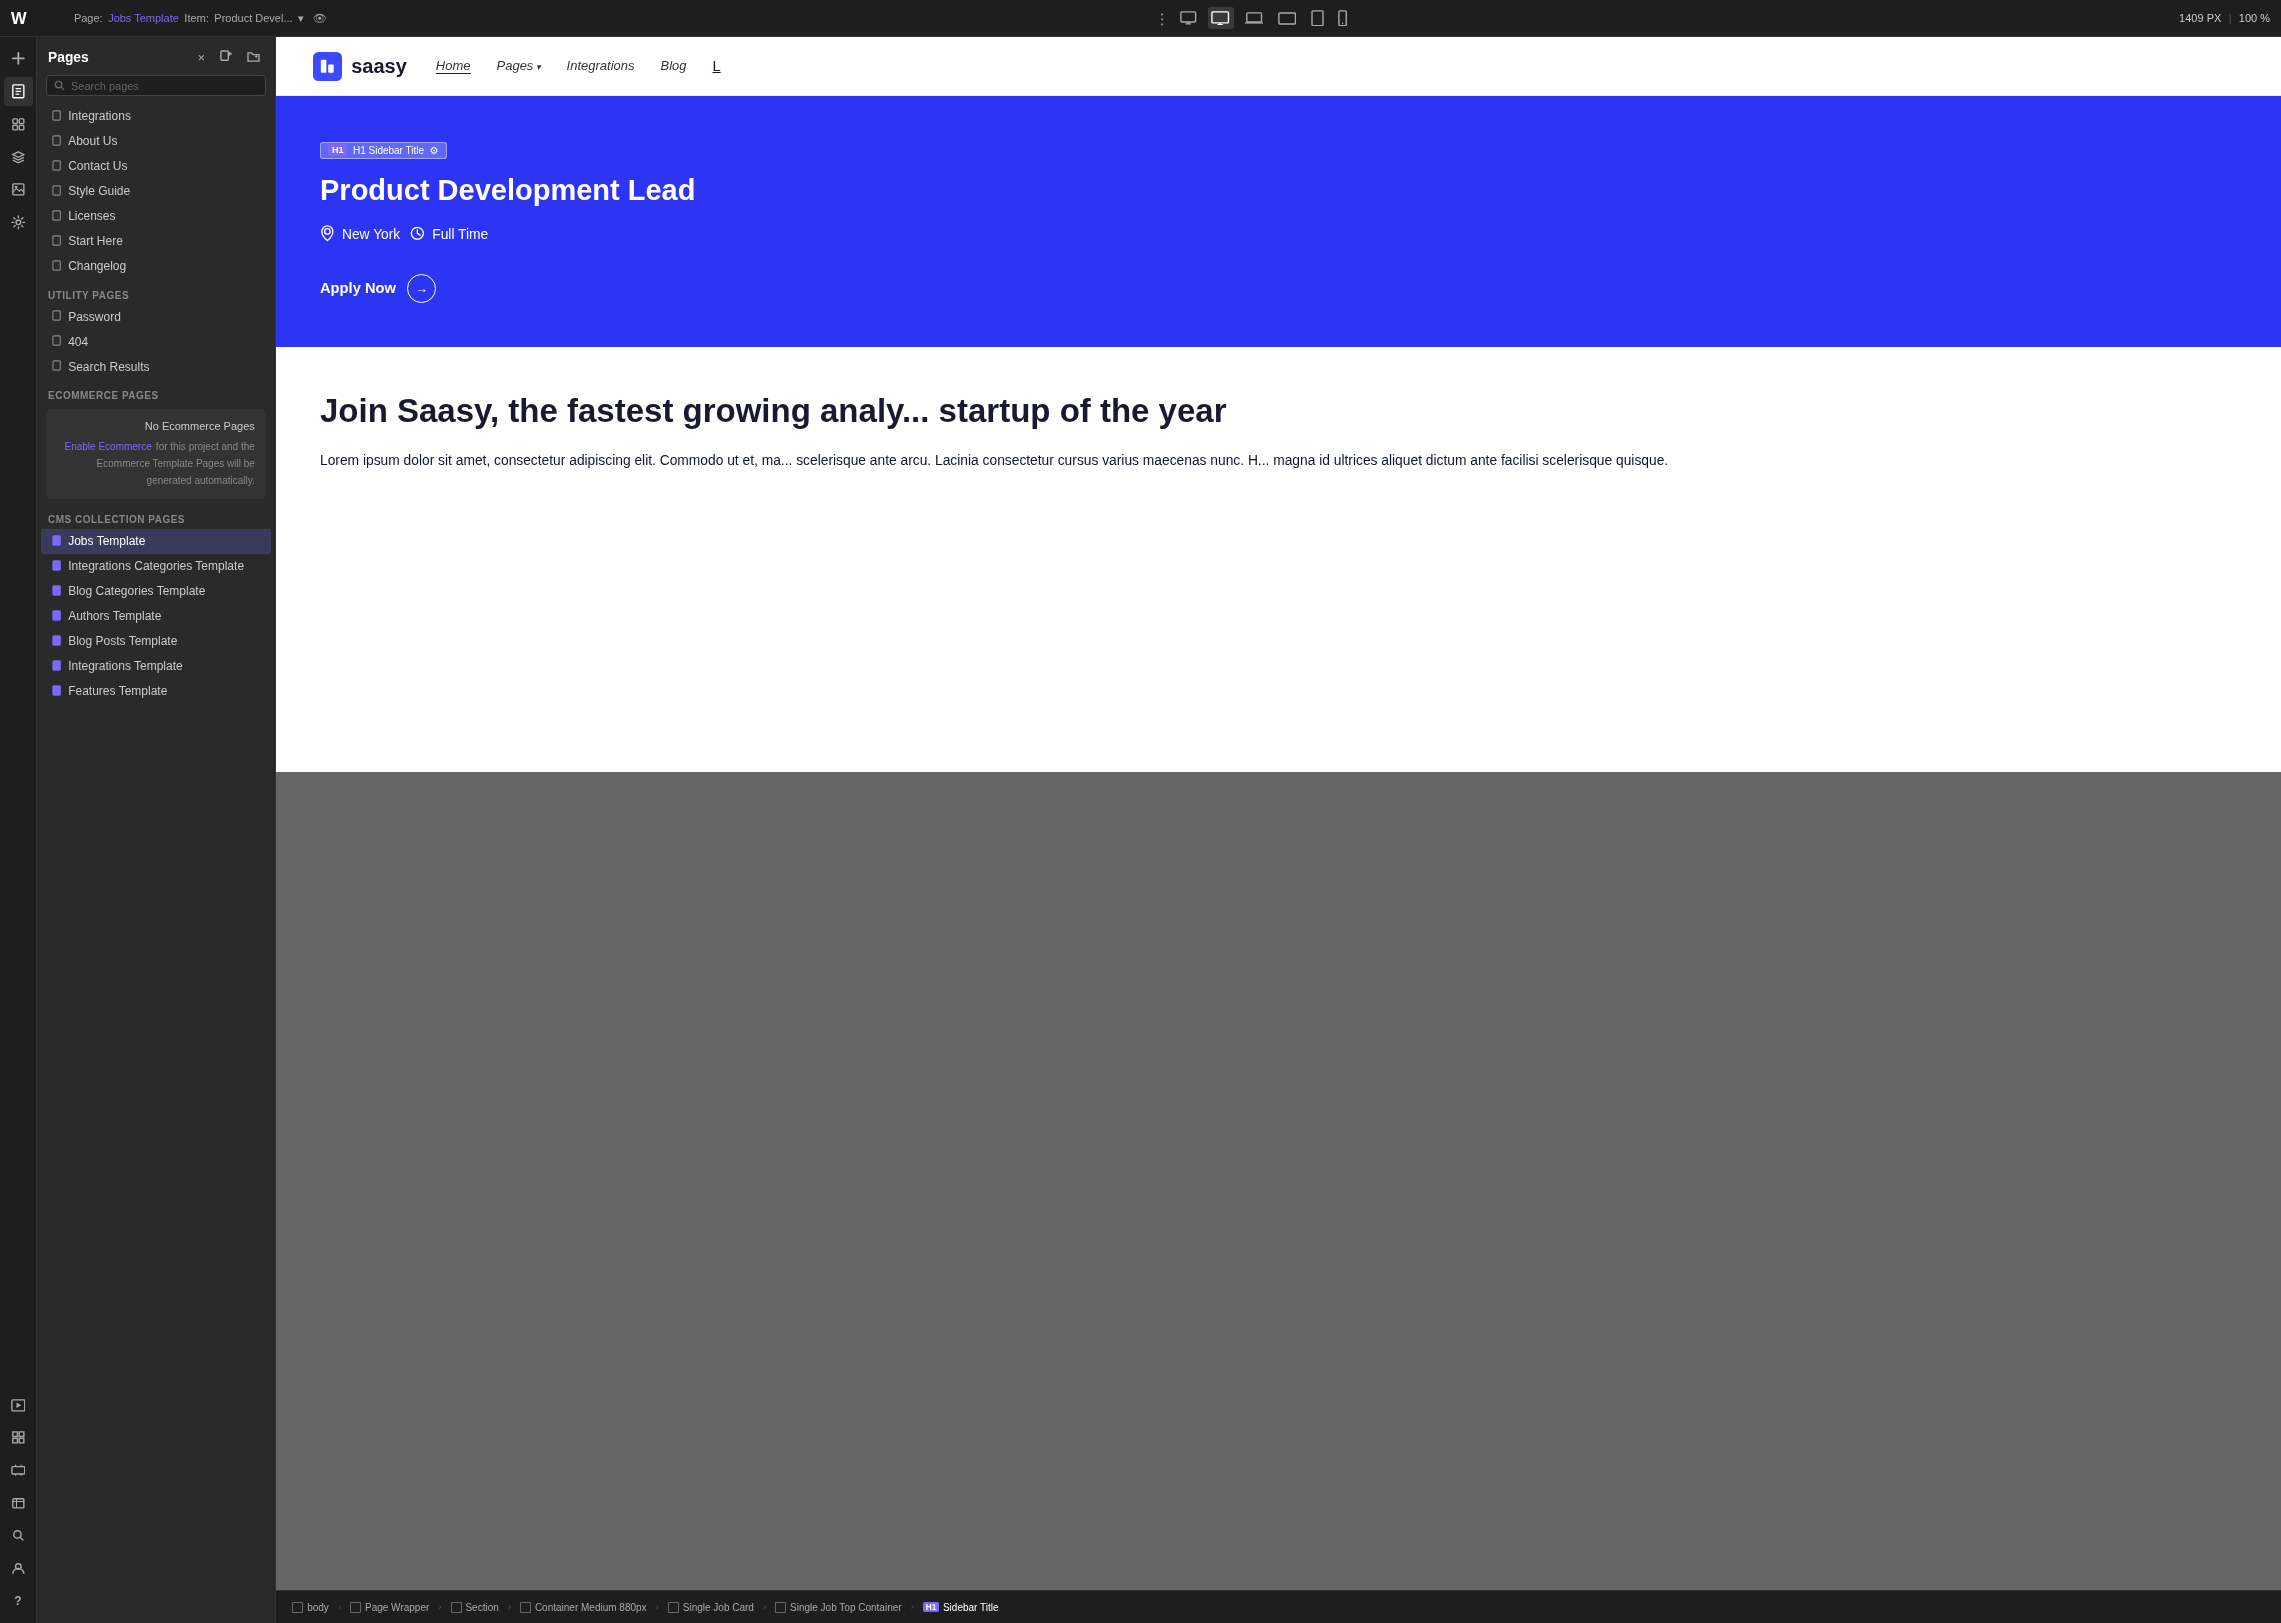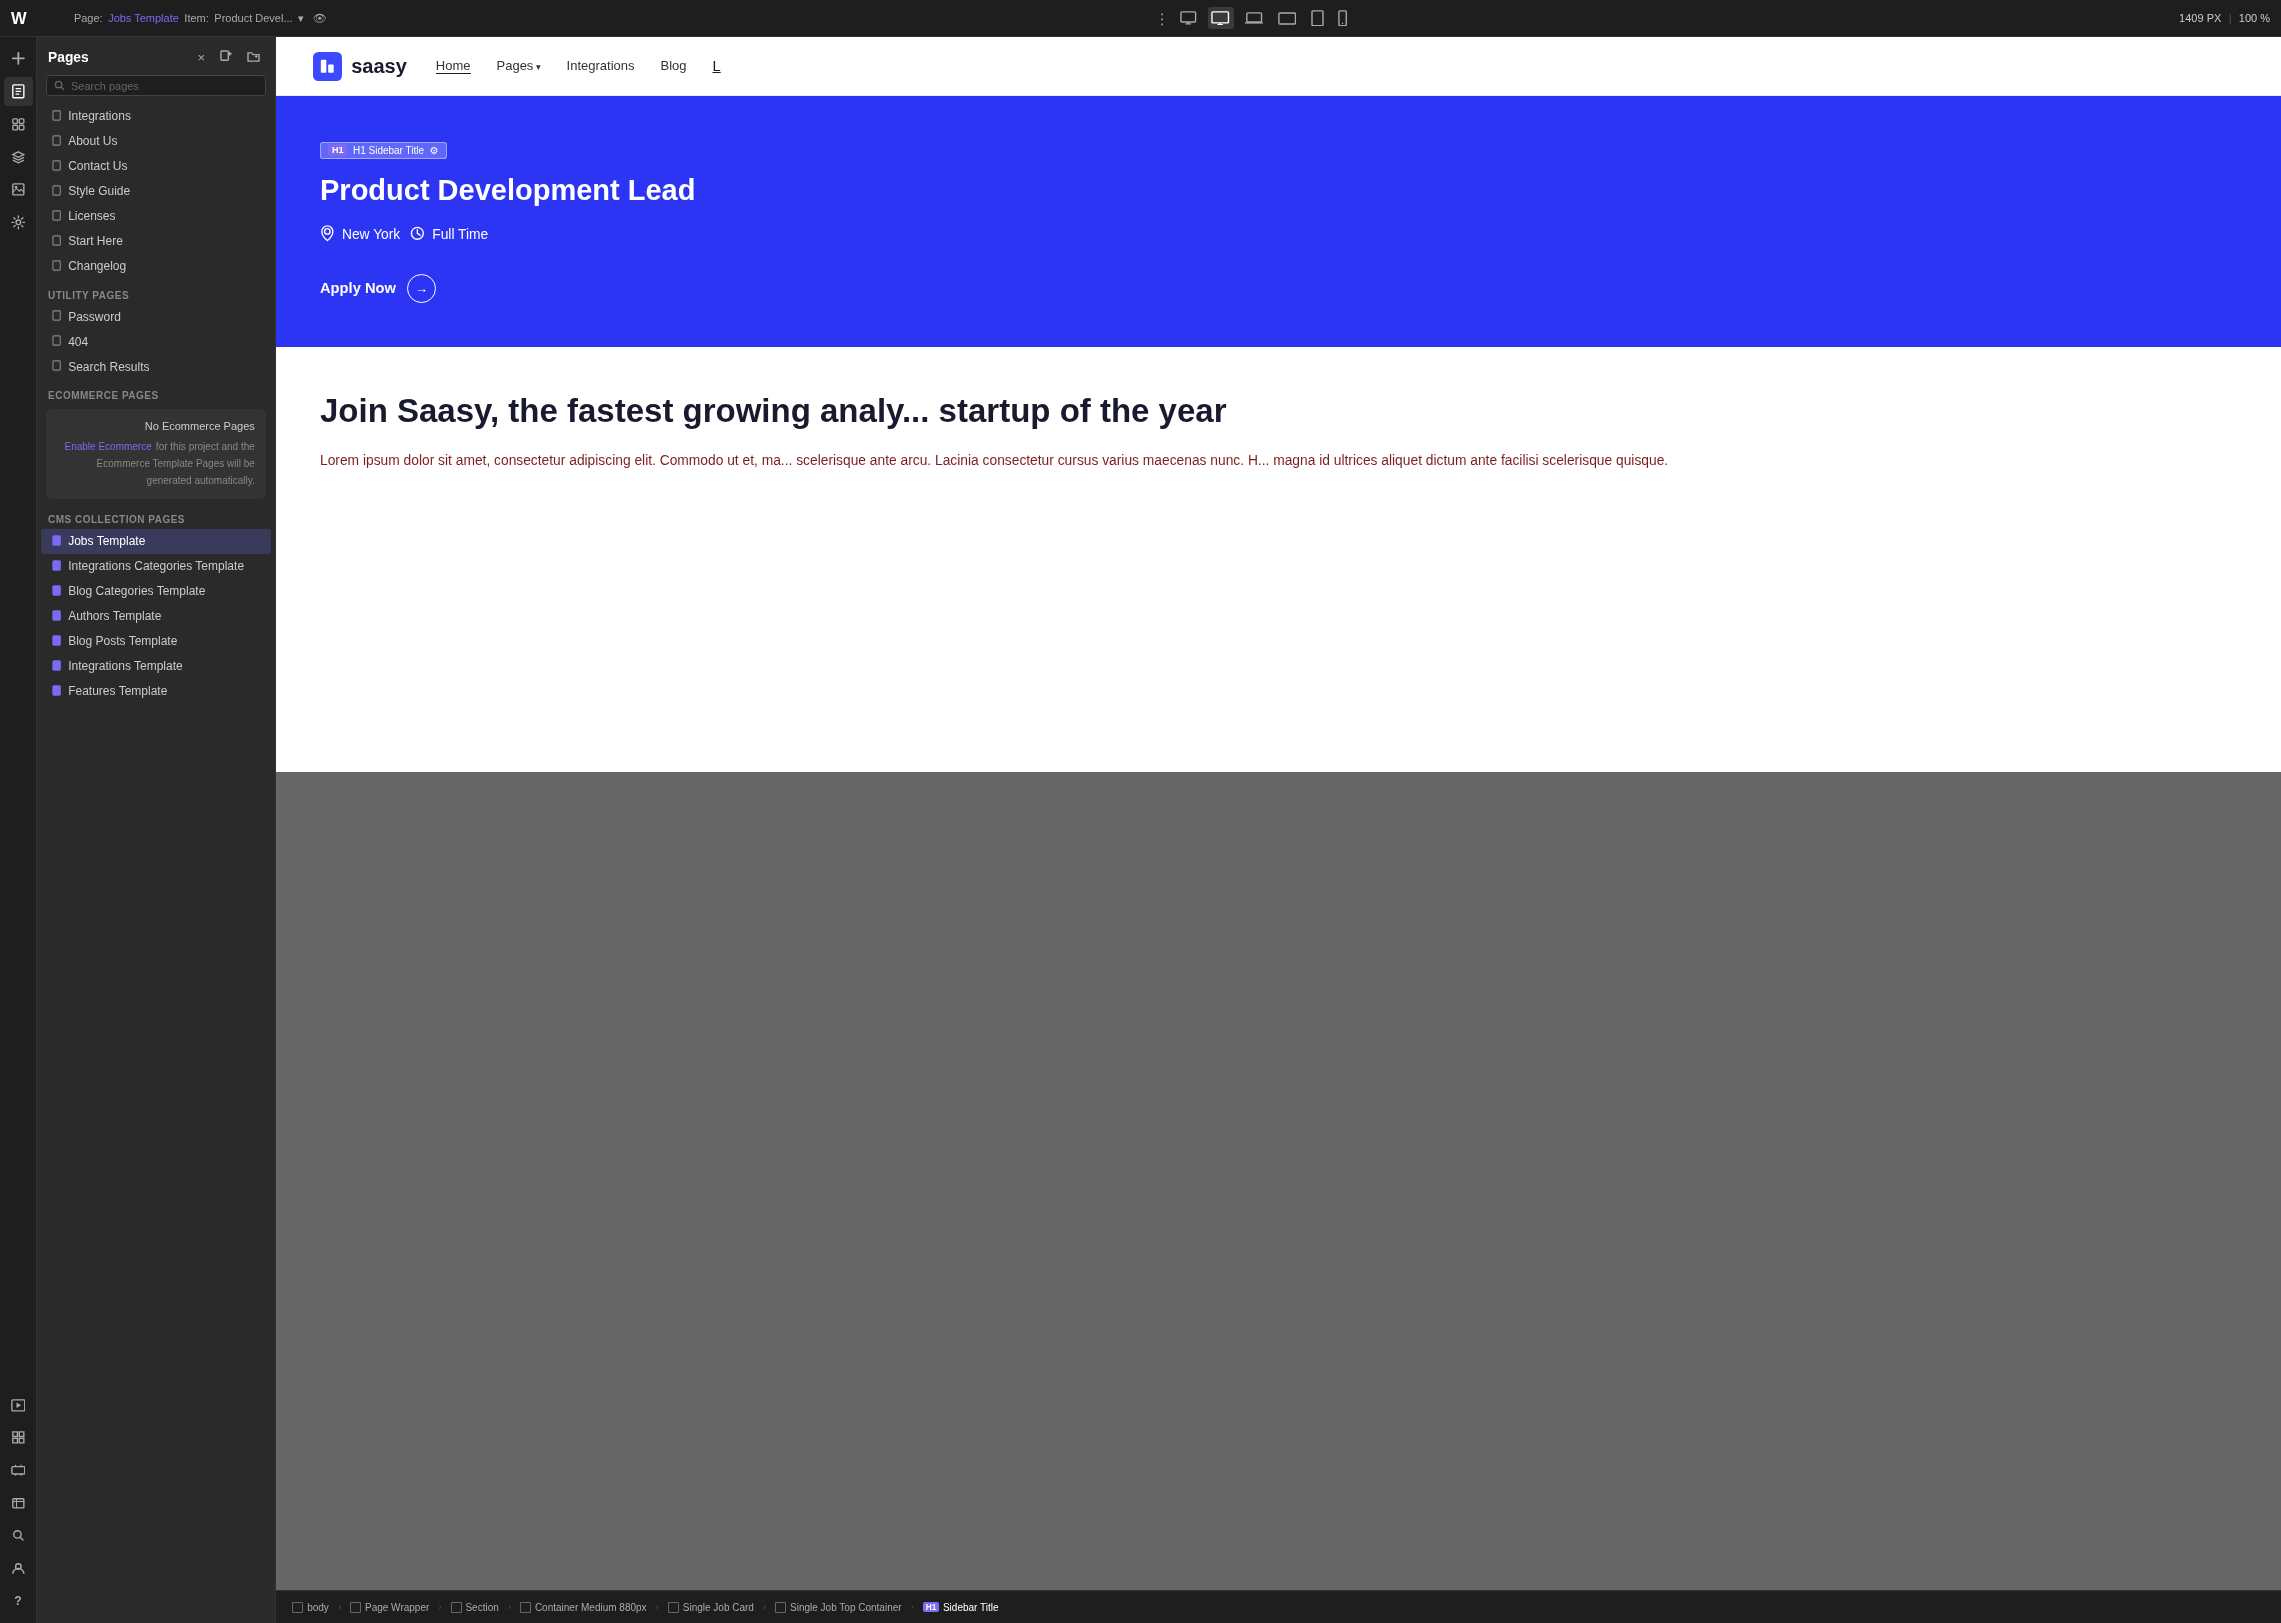--- a/index.html
+++ b/index.html
@@ -239,20 +239,21 @@
       display: flex;
       gap: 26px;
       align-items: center;
     }
     .site-nav a {
       text-decoration: none;
       color: #333;
       font-size: 13px;
       font-weight: 500;
       border-bottom: 1.8px solid transparent;
+      font-style: italic;
     }
     .site-nav a.active { border-bottom-color: #1a1a2e; }
     .site-nav .has-chevron::after { content: ' ▾'; font-size: 9.2px; }
 
     
     .hero-section {
       background: #2d35f5;
       padding: 44px 44px 44px;
       position: relative;
     }
@@ -326,21 +327,21 @@
     }
     .content-section h2 {
       font-size: 33px;
       font-weight: 800;
       color: #1a1a2e;
       line-height: 1.2;
       margin-bottom: 18.4px;
     }
     .content-section p {
       font-size: 13.8px;
-      color: #7f1d1d;
+      color: #0f172a;
       line-height: 1.7;
       margin-bottom: 14.7px;
     }
 
     
     .bottom-bar {
       height: 33px;
       background: #1e1e1e;
       display: flex;
       align-items: center;

